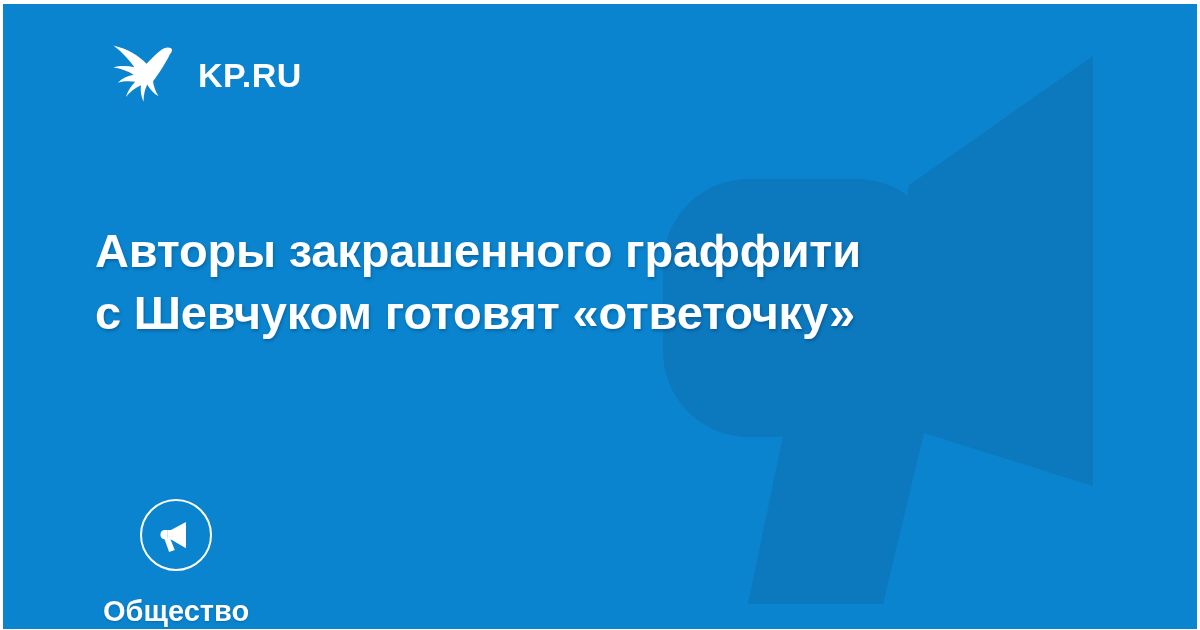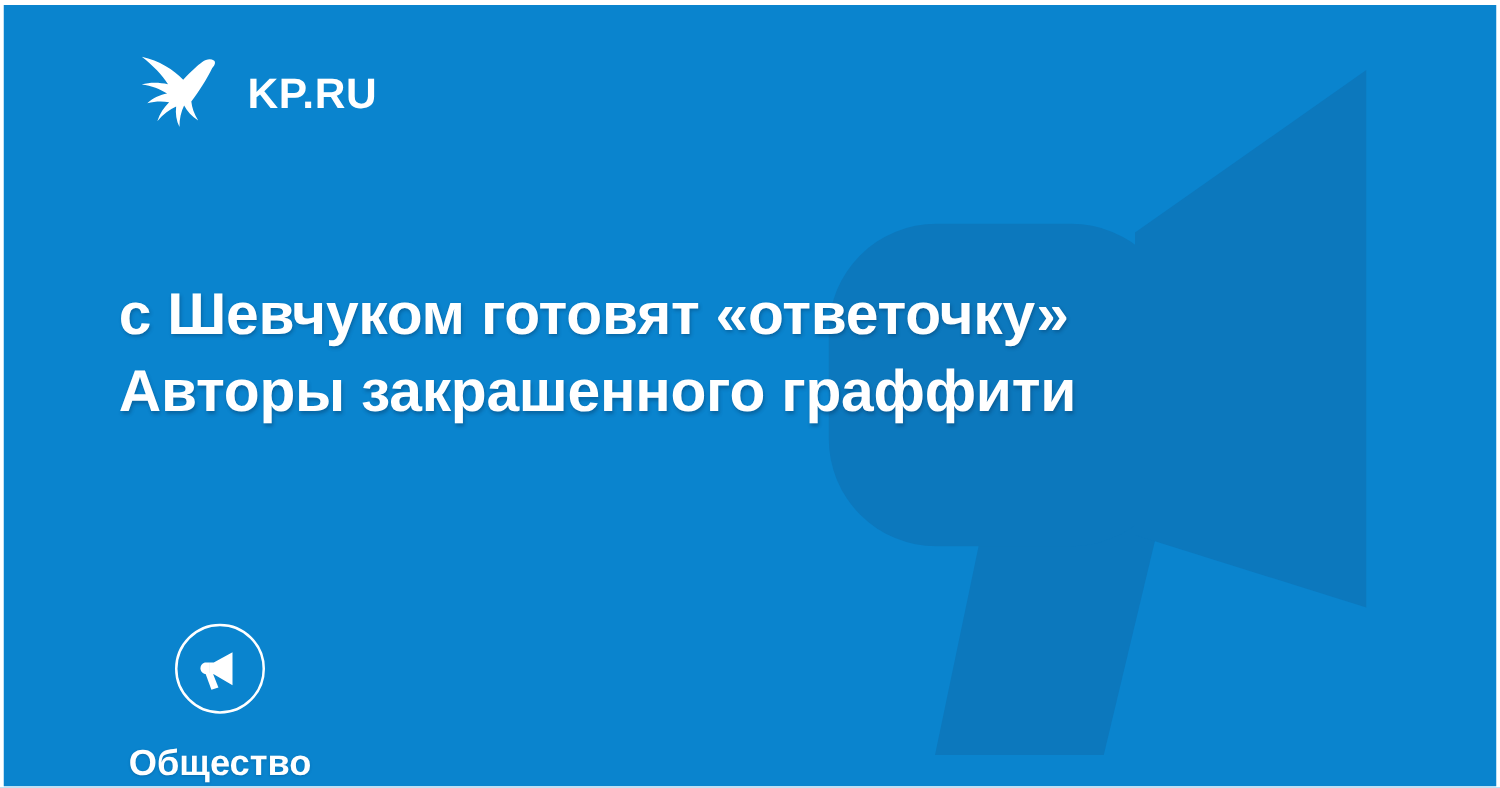--- a/index.html
+++ b/index.html
@@ -139,22 +139,22 @@
   <div class="brand">
     <span class="brand-bird">
       <svg viewBox="0 0 100 100" xmlns="http://www.w3.org/2000/svg" aria-hidden="true">
         <path fill="#ffffff" d="M88 14c-3.6-2.3-8.4-1.4-12.6 1.6-5.2 3.7-12.4 10.6-20.6 19.2C44.4 23.8 29 14.4 10 10c12.4 9.4 22 20 28.4 29.6-9.4-2-19.6-2.4-28.4.4 10.6 1.4 20 5 27.4 9.8-7.4 1.2-15 4.6-21.4 10.6 8-2.4 16.4-2.6 23.6-1.2-5.4 5.2-10 12-12.8 20.4 6.4-7.6 13.6-12.8 20.4-15.8-1 7.6.2 15.6 3.6 22.2-0.2-8.6 1.8-16.6 5-23.2 3.4 6.4 8.4 12 15.2 16-4.4-7-6.8-14.2-7.4-20.4 8-10.4 16.8-24.2 22.6-36.2C89.6 18.6 90 15.6 88 14z"></path>
       </svg>
     </span>
     <span class="brand-name">KP.RU</span>
   </div>
 
   <div class="headline">
+    <span class="headline-line">Авторы закрашенного граффити</span>
     <span class="headline-line">с Шевчуком готовят «ответочку»</span>
-    <span class="headline-line">Авторы закрашенного граффити</span>
   </div>
 
   <div class="category">
     <span class="category-circle">
       <svg viewBox="0 0 64 64" xmlns="http://www.w3.org/2000/svg" aria-hidden="true">
         <g fill="#ffffff">
           <path d="M14 24c-4 0-7 3.2-7 7.4s3 7.4 7 7.4h4V24z"></path>
           <path d="M18 24h6l24-13v42L24 39h-6z"></path>
           <path d="M13.5 38.5l9-1.5 7.5 19-9 3z"></path>
         </g>

